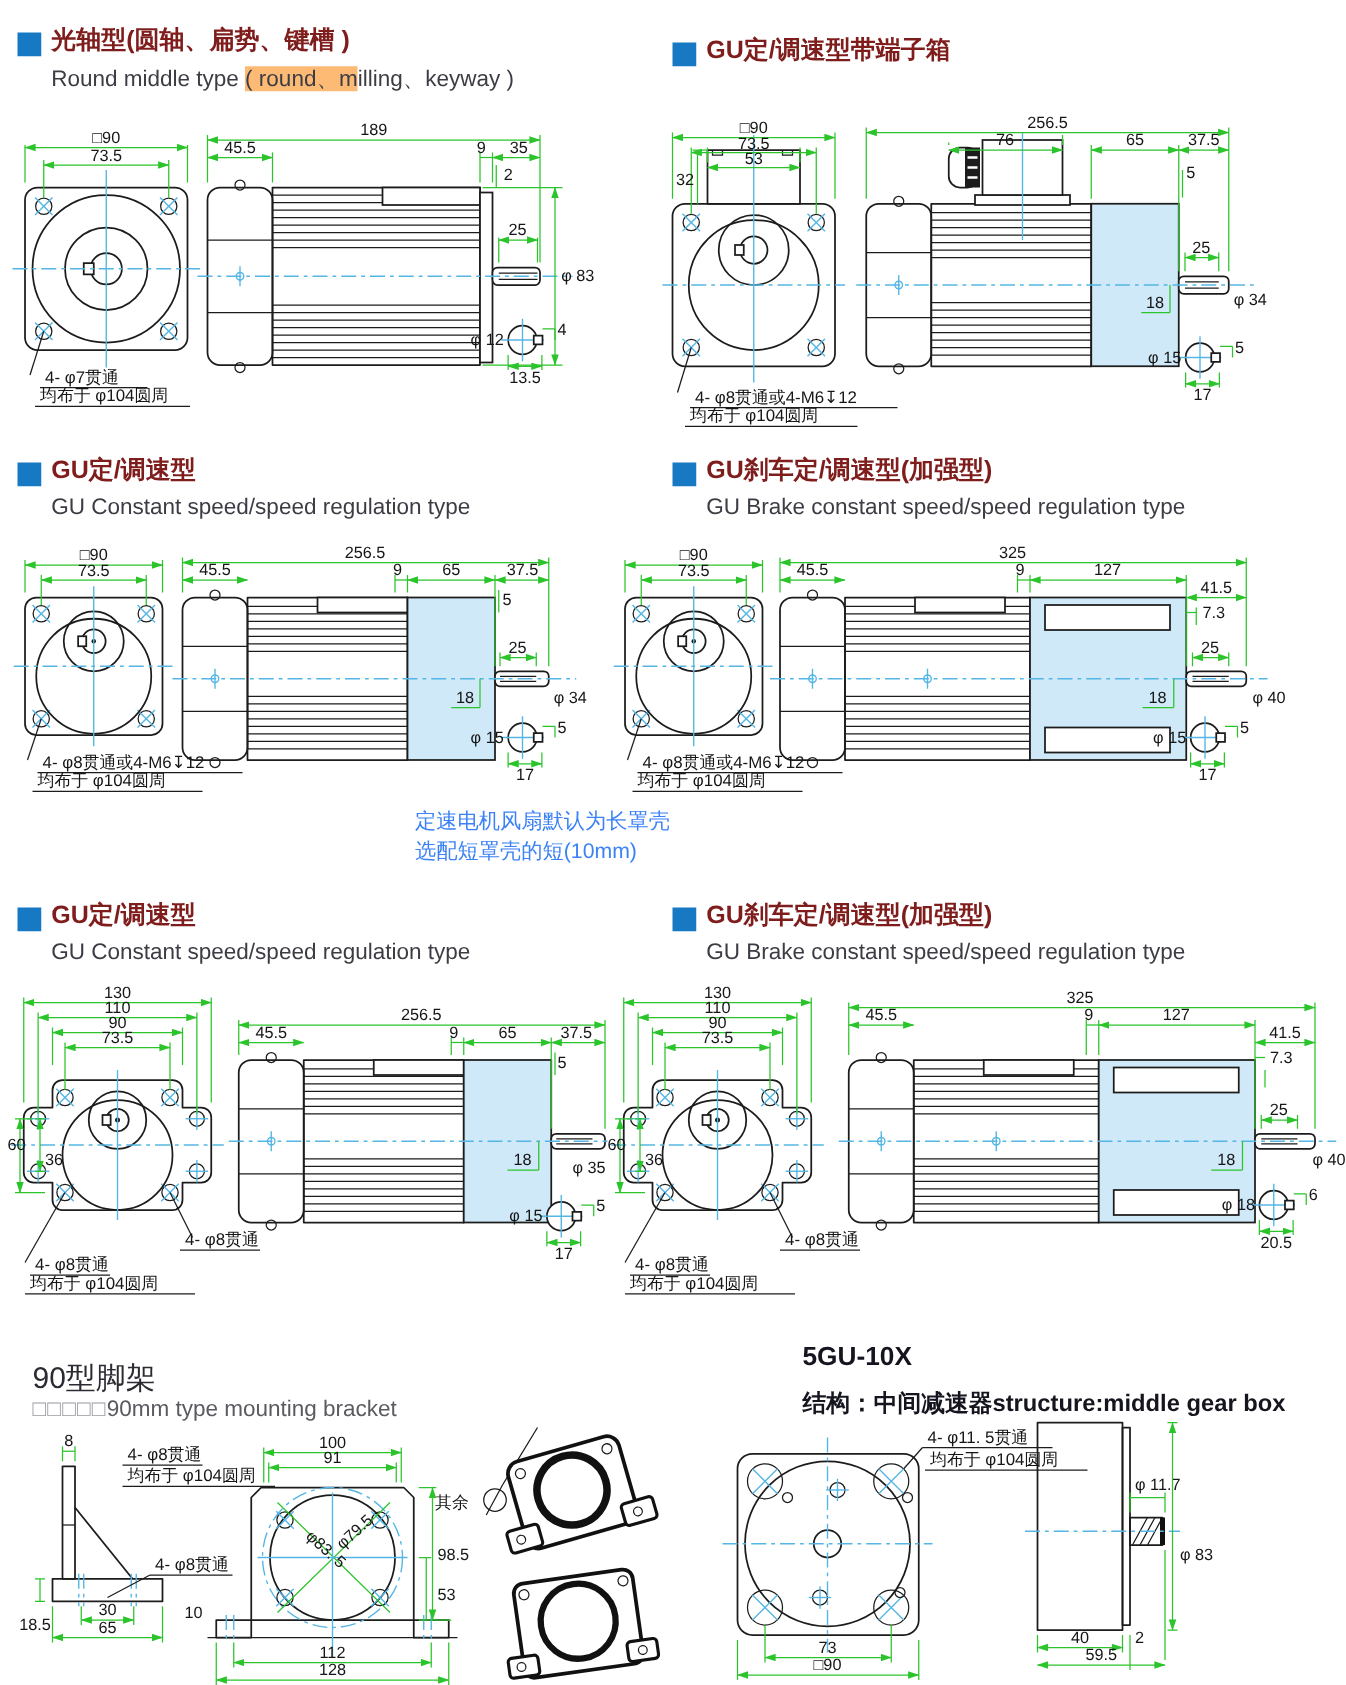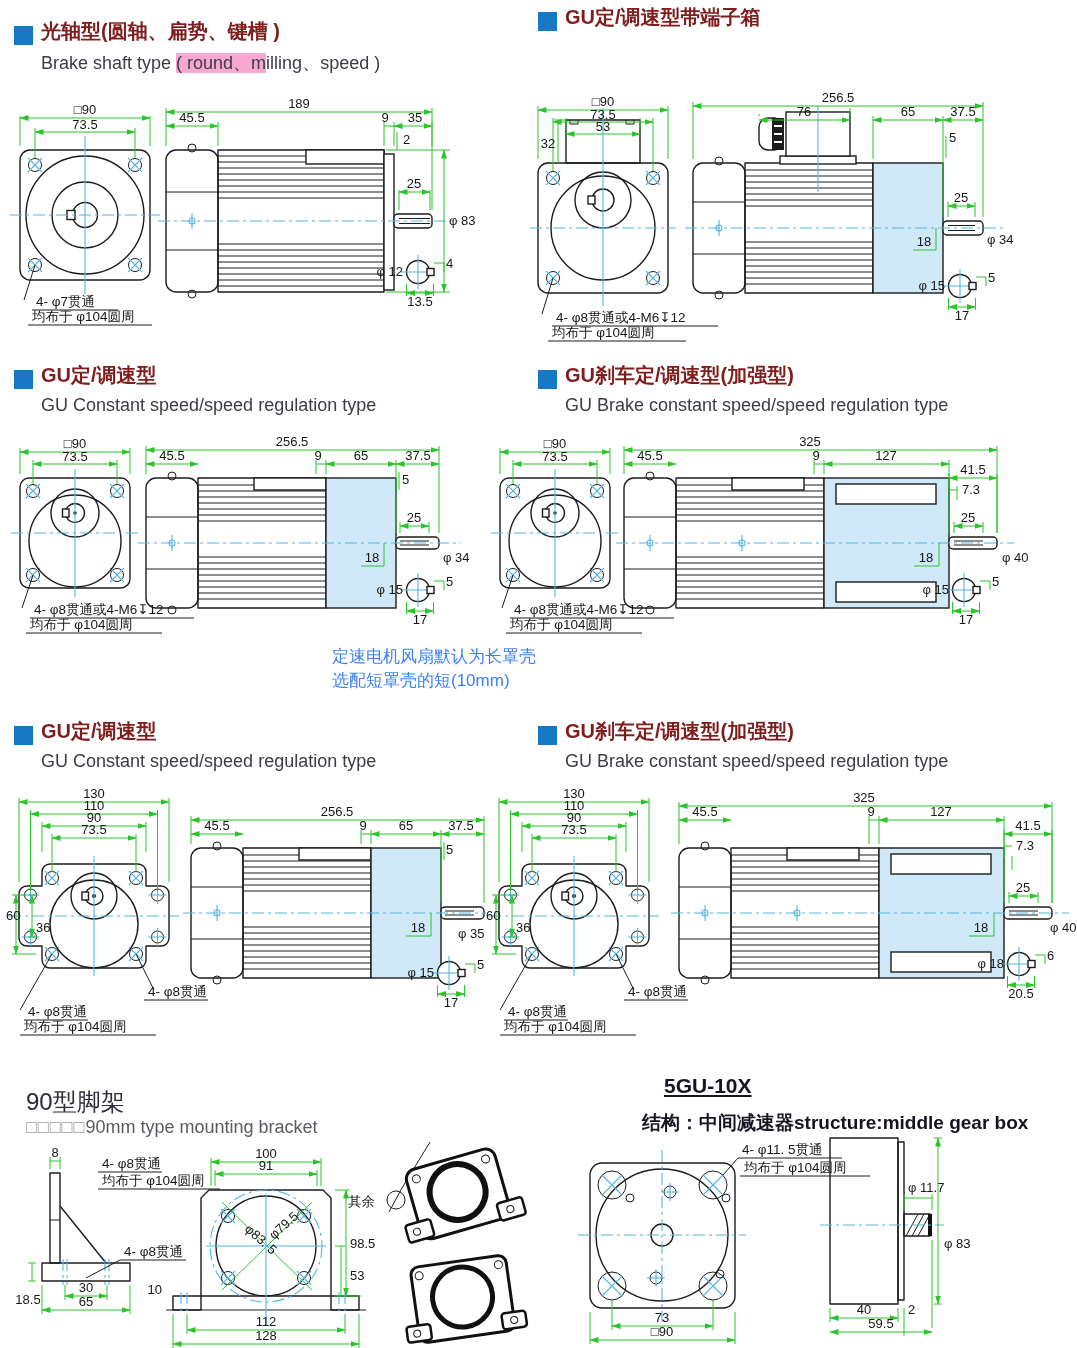--- a/index.html
+++ b/index.html
@@ -2,21 +2,21 @@
 <html><head>
 <meta charset="utf-8">
 <style>
   html,body{margin:0;padding:0;background:#fff;}
   .canvas{position:relative;width:1077px;height:1348px;background:#fff;overflow:hidden;
           font-family:"Liberation Sans",sans-serif;}
   .hdr{position:absolute;}
   .hdr .t{display:flex;align-items:flex-end;font-size:20px;font-weight:bold;color:#7f1d1d;}
   .bullet{display:inline-block;width:19px;height:19px;background:#1779c4;margin-right:8px;flex:0 0 19px;}
   .hdr .s{padding-left:27px;font-size:18px;color:#3c3c44;margin-top:6px;}
-  .hl{background:#f9a8d4;margin-top:13px;}
+  .hl{background:#fdba74;margin-top:13px;}
   .smalltitle{position:absolute;font-size:24px;color:#2b2b33;}
   .smallsub{position:absolute;font-size:18px;color:#5a5a60;}
   .smallsub .tofu{color:#9a9aa2;letter-spacing:1px;}
   .boldtitle{position:absolute;font-size:21px;font-weight:bold;color:#15151f;}
   .boldsub{position:absolute;font-size:19px;font-weight:bold;color:#15151f;}
   .note{position:absolute;font-size:17px;line-height:24px;color:#3b82f6;}
   svg{position:absolute;overflow:visible;}
   .k{stroke:#1c1c1c;stroke-width:1.4;fill:none;stroke-linejoin:round;}
   .k1{stroke:#1c1c1c;stroke-width:1;fill:none;}
   .kf{stroke:#1c1c1c;stroke-width:1.4;fill:#fff;}
@@ -87,23 +87,23 @@
           <line x1="-10" y1="60" x2="160" y2="60" class="cd"></line>
     </g>
   </defs>
 </svg>
 
 <div class="hdr" style="left:14px;top:18px;">
   <div class="t">
         <span class="bullet"></span>
     <span>光轴型(圆轴、扁势、键槽 )</span>
       </div>
-  <div class="s"><span>Brake shaft type </span><span class="hl">( round、m</span><span>illing、speed )</span></div>
-</div>
-<div class="hdr" style="left:538px;top:4px;">
+  <div class="s"><span>Round middle type </span><span class="hl">( round、m</span><span>illing、keyway )</span></div>
+</div>
+<div class="hdr" style="left:538px;top:26px;">
   <div class="t">
         <span class="bullet"></span>
     <span>GU定/调速型带端子箱</span>
       </div>
 </div>
 <div class="hdr" style="left:14px;top:362px;">
   <div class="t">
         <span class="bullet"></span>
     <span>GU定/调速型</span>
       </div>
@@ -616,21 +616,21 @@
     <circle cx="48" cy="36" r="30" fill="#fff" stroke="#111" stroke-width="5"></circle>
     <rect x="-12" y="58" width="24" height="16" rx="3" fill="#fff" stroke="#111" stroke-width="2.5"></rect>
     <rect x="84" y="58" width="24" height="16" rx="3" fill="#fff" stroke="#111" stroke-width="2.5"></rect>
     <circle cx="8" cy="9" r="4" class="k1"></circle>
         <circle cx="88" cy="9" r="4" class="k1"></circle>
     <circle cx="-2" cy="66" r="3.5" class="k1"></circle>
         <circle cx="96" cy="66" r="3.5" class="k1"></circle>
   </g>
 </svg>
 
-<div class="boldtitle" style="left:664px;top:1074px;text-decoration:underline;">5GU-10X</div>
+<div class="boldtitle" style="left:642px;top:1074px;">5GU-10X</div>
 <div class="boldsub" style="left:642px;top:1110px;">结构：中间减速器structure:middle gear box</div>
 
 <svg style="left:530px;top:1128px;" width="546" height="218" viewBox="0 0 546 218">
   <g>
     <rect x="60" y="35" width="145" height="145" rx="12" class="k"></rect>
     <circle cx="132" cy="107" r="66" class="k"></circle>
     <circle cx="132" cy="107" r="11" class="k"></circle>
     <g class="k1">
       <circle cx="82" cy="57" r="14"></circle>
           <circle cx="183" cy="57" r="14"></circle>

